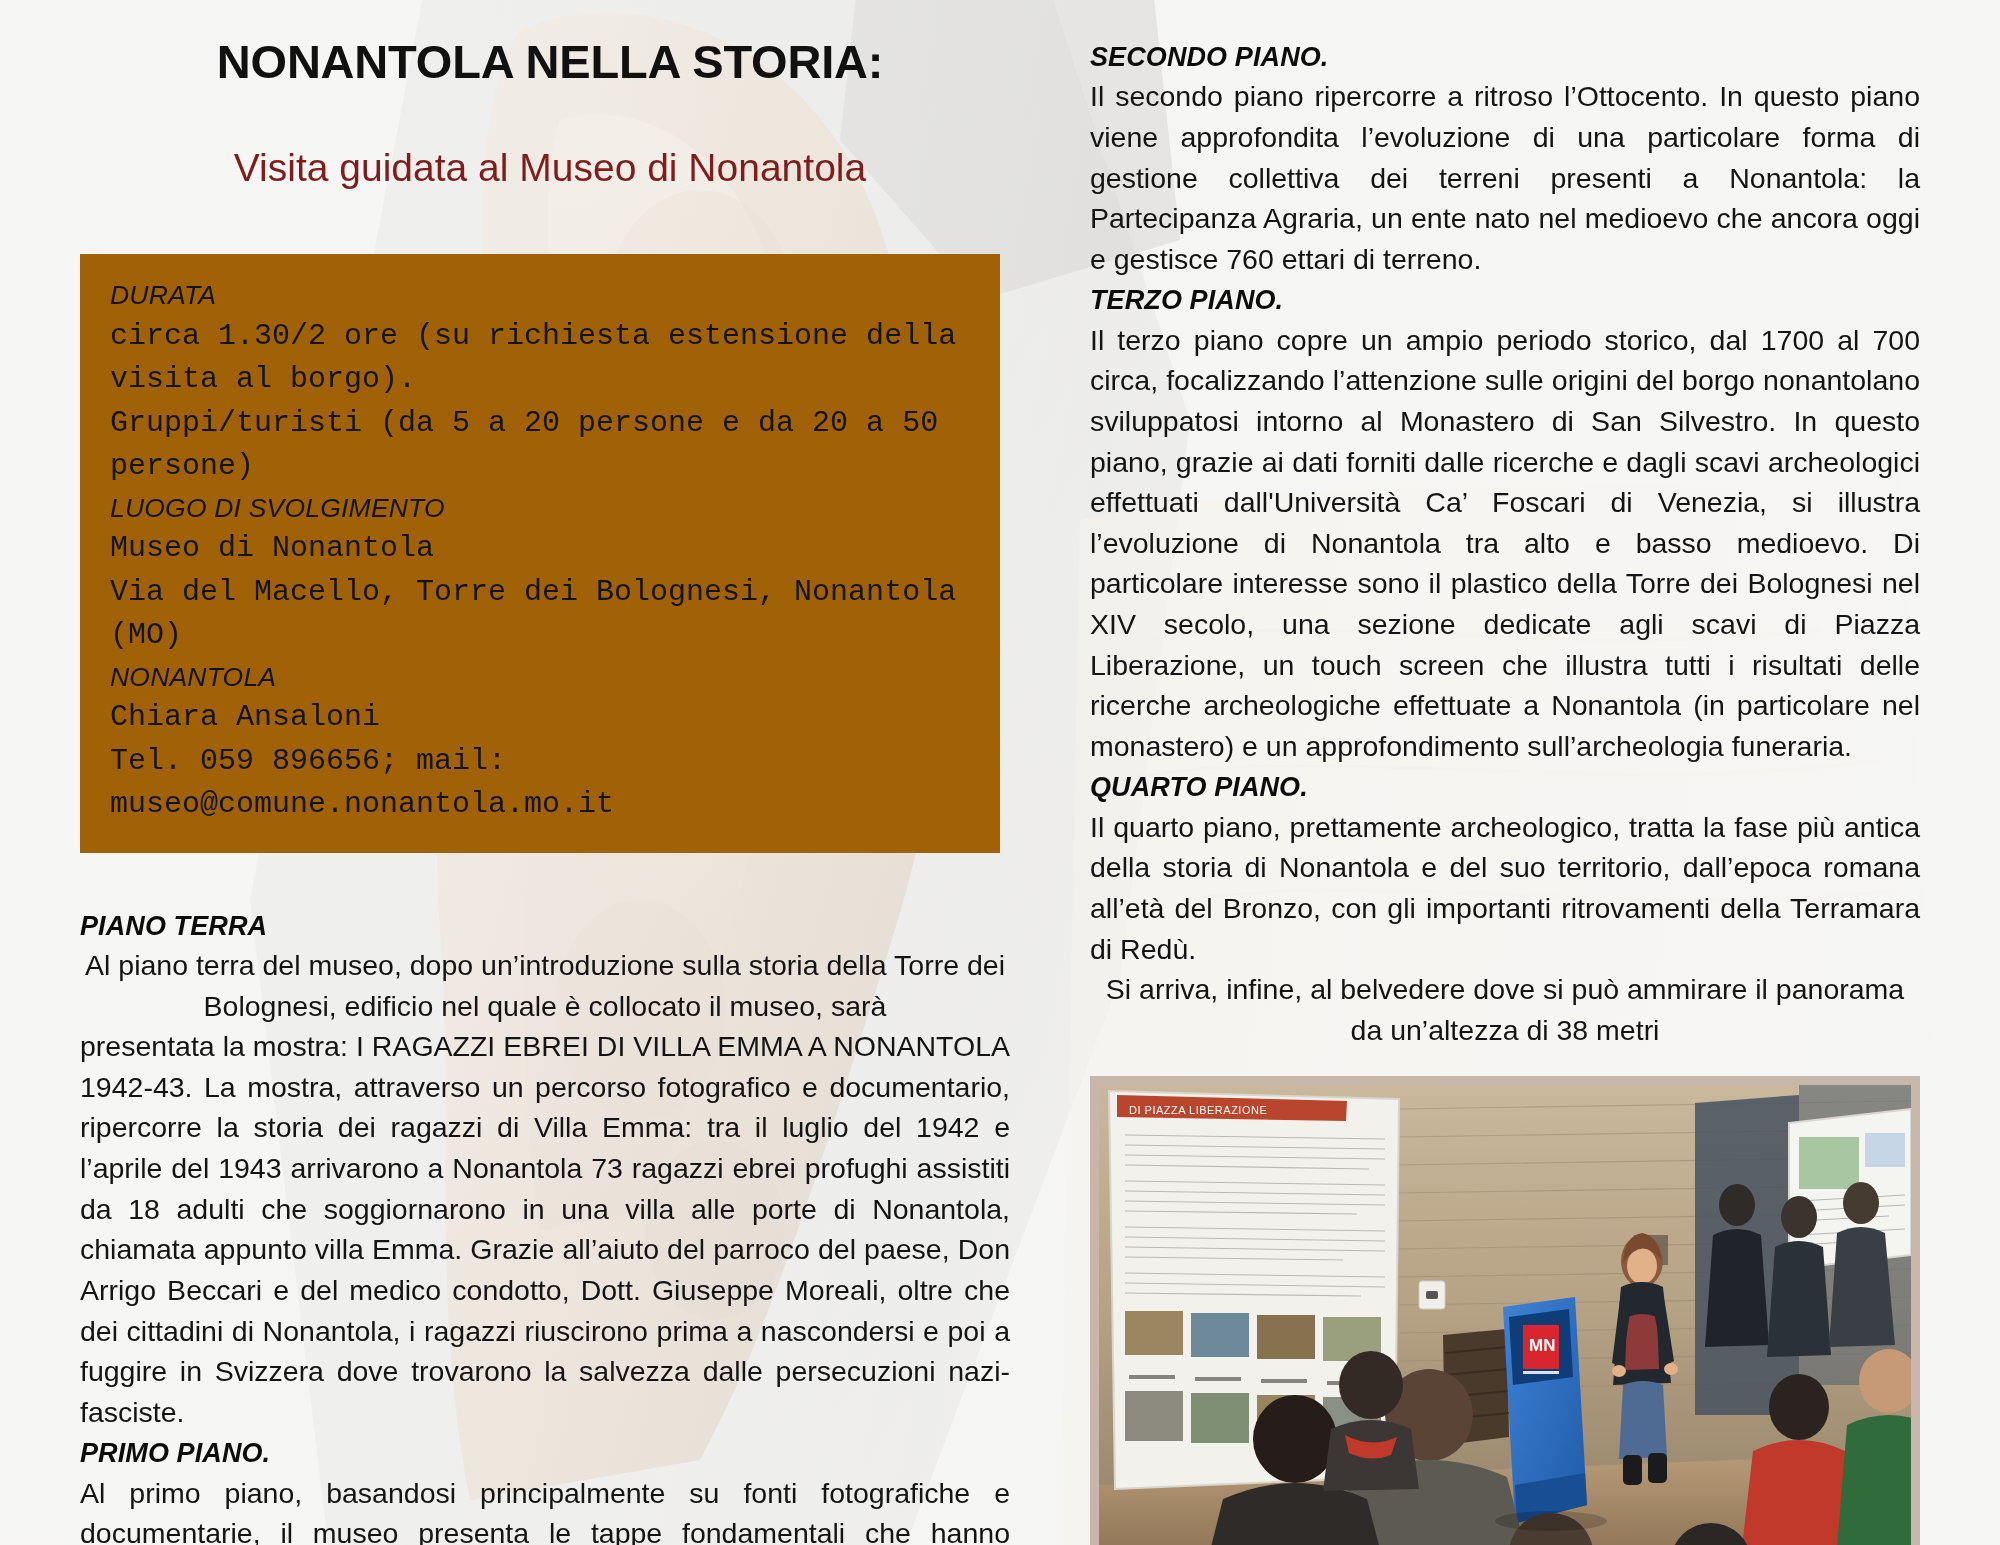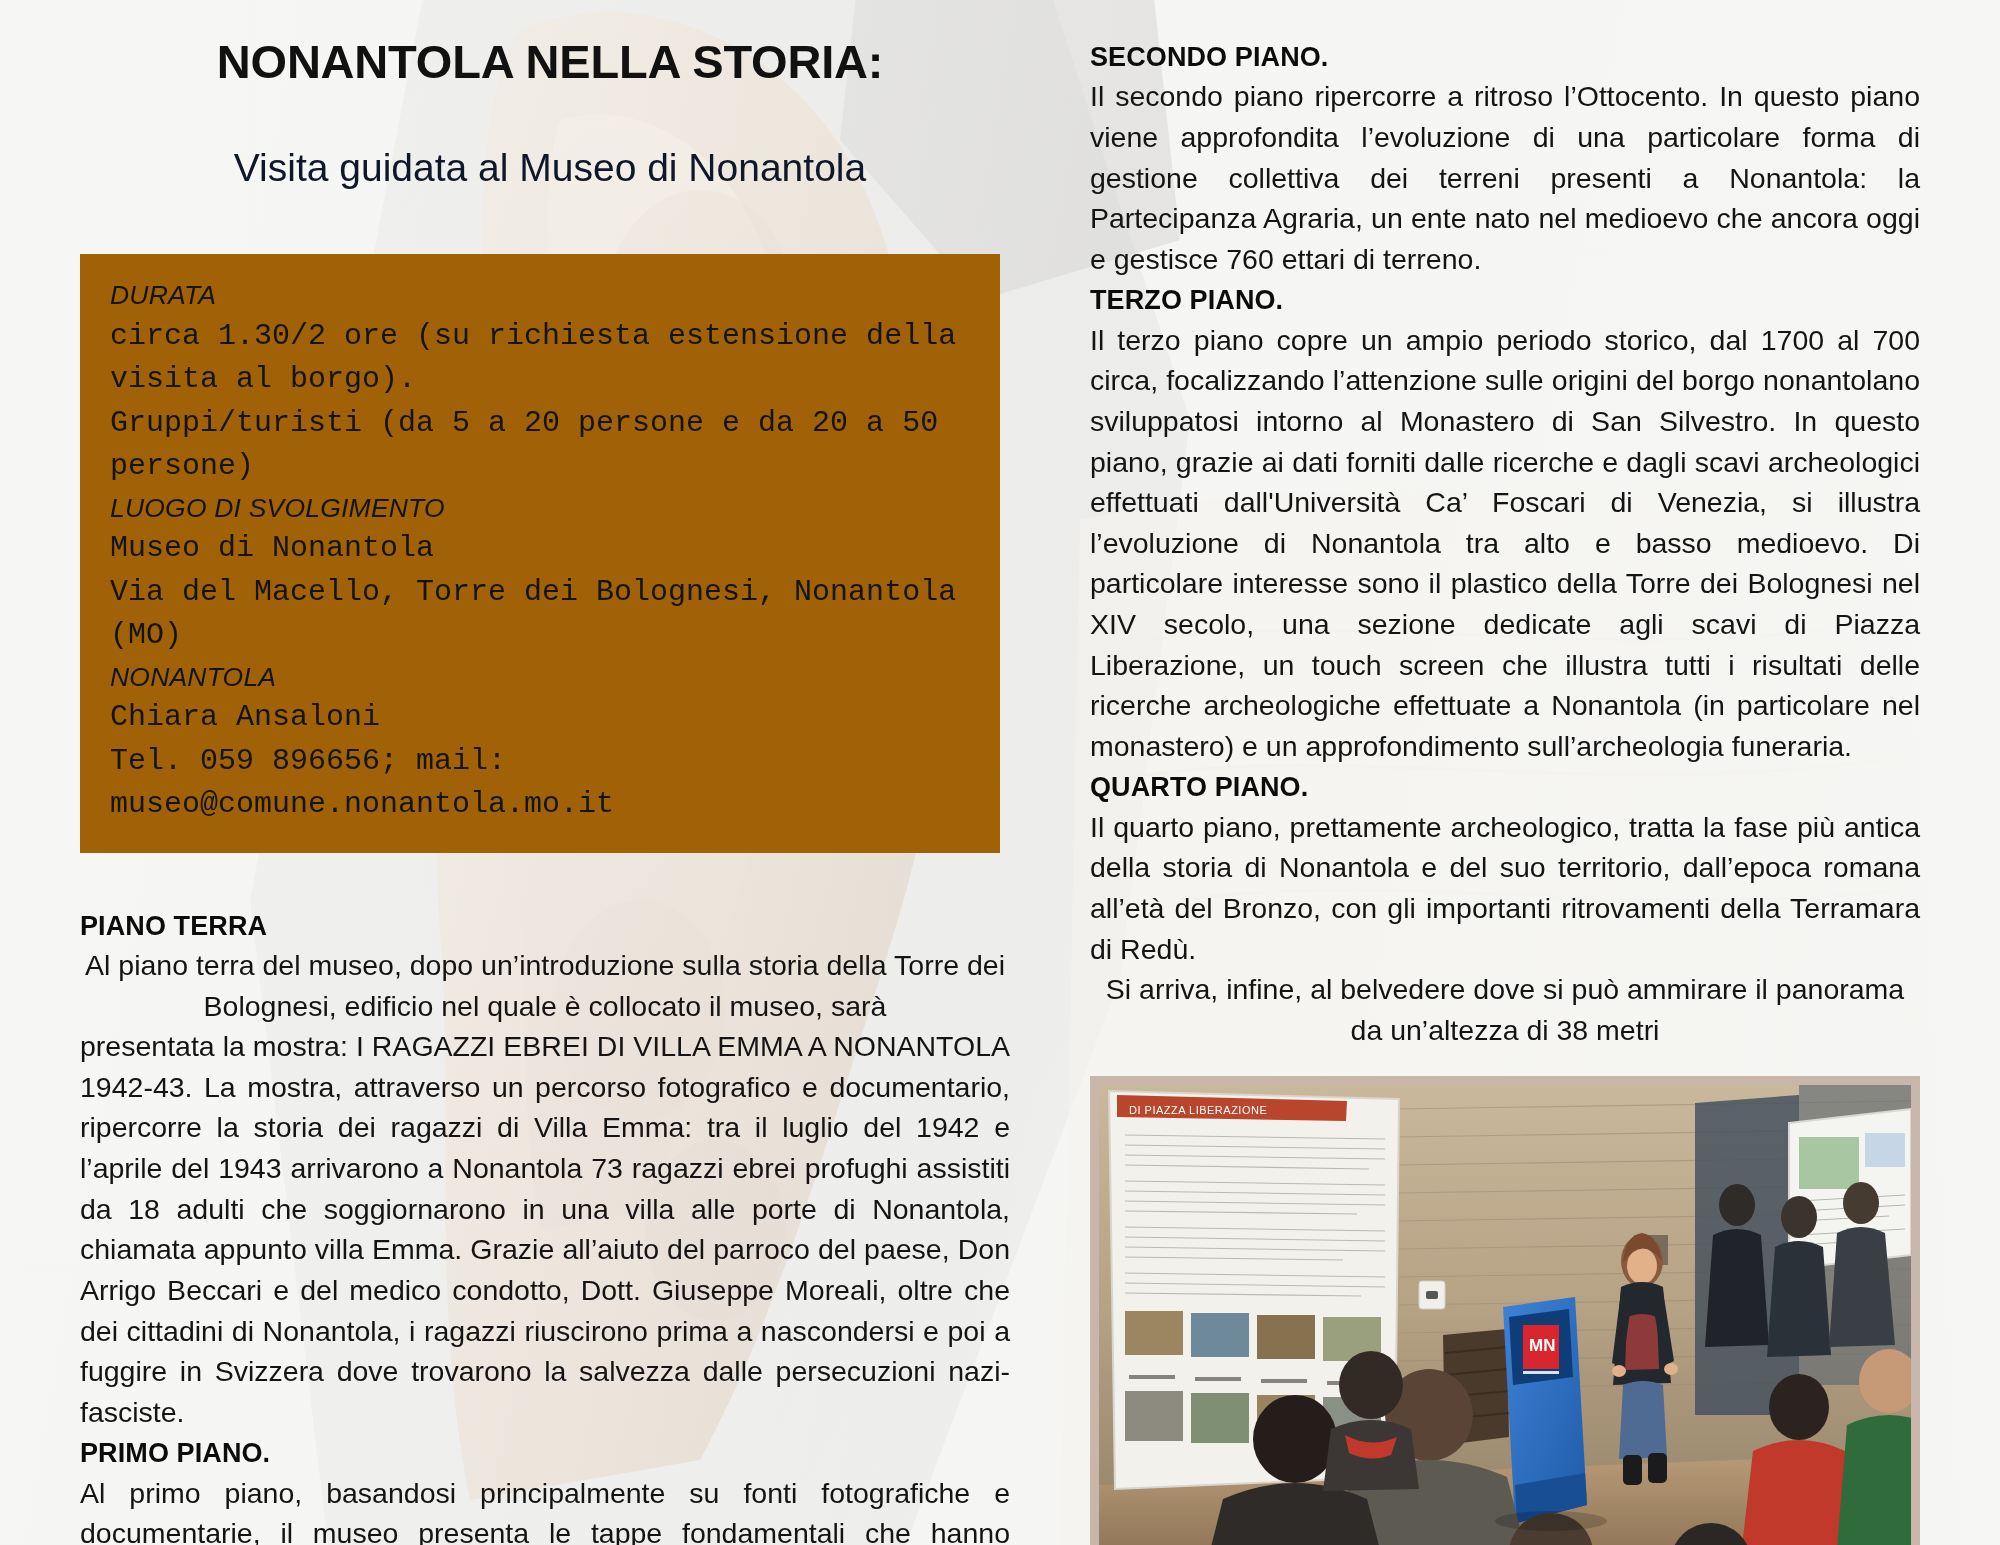--- a/index.html
+++ b/index.html
@@ -71,21 +71,21 @@
     font-stretch: condensed;
     color: #111;
   }
   .doc-subtitle {
     margin: 0;
     padding-top: 52px;
     font-size: 39px;
     line-height: 1.25;
     font-weight: 400;
     text-align: center;
-    color: #0f172a;
+    color: #7f1d1d;
   }
 
   
   .info-box {
     margin-top: 62px;
     background: #a16207;
     padding: 22px 28px 26px 30px;
     width: 920px;
   }
   .info-label {
@@ -103,20 +103,21 @@
   }
 
   
   .section-head {
     font-weight: 700;
     font-size: 27px;
     line-height: 1.42;
     letter-spacing: 0.1px;
     color: #0c0c0c;
     margin-top: 2px;
+    font-style: italic;
   }
   .para {
     font-size: 28.5px;
     line-height: 1.425;
     color: #141414;
     margin: 0;
     text-align: center;
   }
   .para.justify { text-align: justify; text-align-last: left; }
   .para b { font-weight: 400; }

